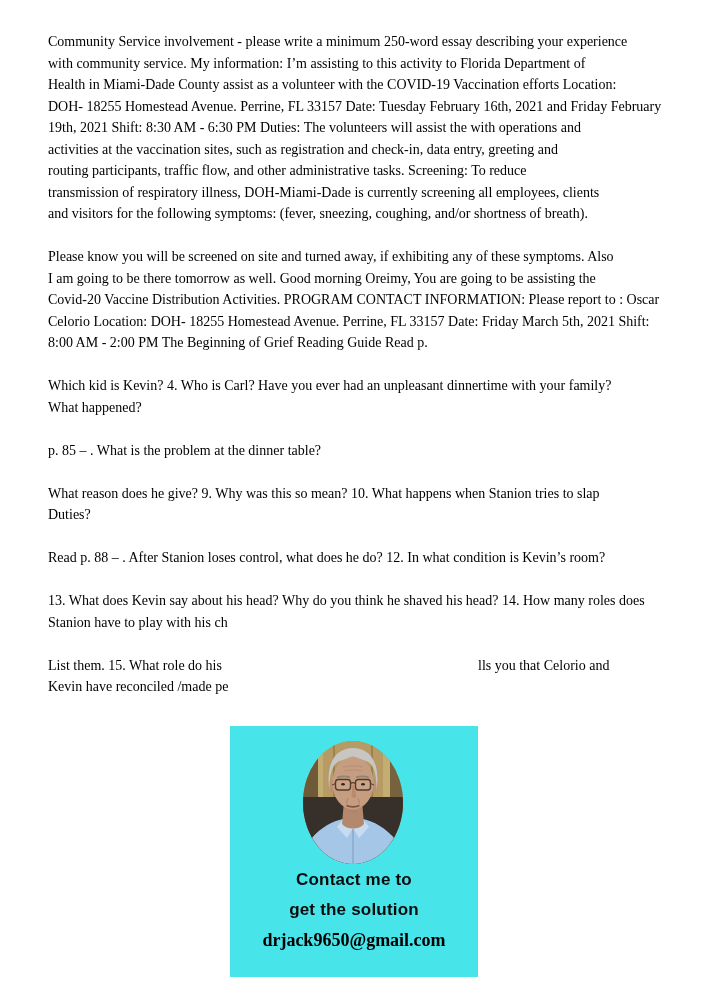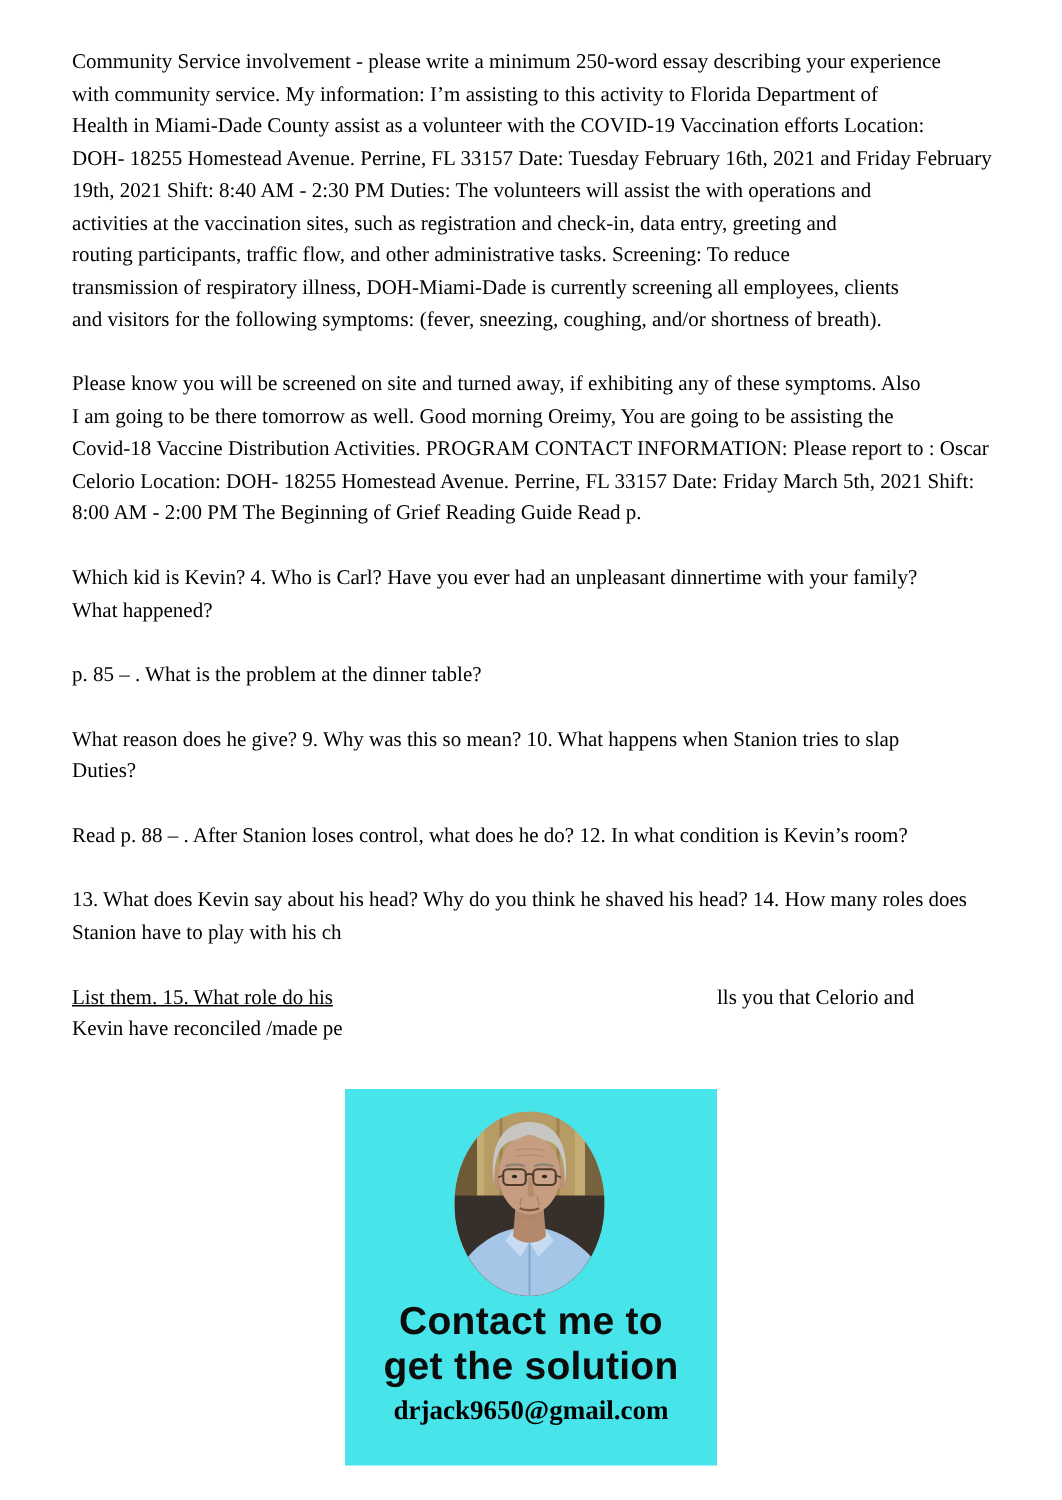--- a/index.html
+++ b/index.html
@@ -44,21 +44,21 @@
   }
   .photo svg { display: block; width: 100%; height: 100%; }
   .cta {
     position: absolute;
     top: 139px;
     left: 0;
     width: 100%;
     text-align: center;
     font-family: "Liberation Sans", sans-serif;
     font-weight: 700;
-    font-size: 26px;
+    font-size: 17px;
     line-height: 30px;
     color: #0c0c0c;
     letter-spacing: 0.2px;
   }
   .email {
     position: absolute;
     top: 204px;
     left: 0;
     width: 100%;
     text-align: center;
@@ -72,30 +72,30 @@
 <body>
 
 <div class="page" style="background-color: rgb(255, 255, 255); padding-left: 41px;">
 
   <div class="doc">
       <div class="para">
         <div class="line">Community Service involvement - please write a minimum 250-word essay describing your experience</div>
         <div class="line">with community service. My information: I’m assisting to this activity to Florida Department of</div>
         <div class="line">Health in Miami-Dade County assist as a volunteer with the COVID-19 Vaccination efforts Location:</div>
         <div class="line">DOH- 18255 Homestead Avenue. Perrine, FL 33157 Date: Tuesday February 16th, 2021 and Friday February</div>
-        <div class="line">19th, 2021 Shift: 8:40 AM - 2:30 PM Duties: The volunteers will assist the with operations and</div>
+        <div class="line">19th, 2021 Shift: 8:30 AM - 6:30 PM Duties: The volunteers will assist the with operations and</div>
         <div class="line">activities at the vaccination sites, such as registration and check-in, data entry, greeting and</div>
         <div class="line">routing participants, traffic flow, and other administrative tasks. Screening: To reduce</div>
         <div class="line">transmission of respiratory illness, DOH-Miami-Dade is currently screening all employees, clients</div>
         <div class="line">and visitors for the following symptoms: (fever, sneezing, coughing, and/or shortness of breath).</div>
       </div>
       <div class="para">
         <div class="line">Please know you will be screened on site and turned away, if exhibiting any of these symptoms. Also</div>
         <div class="line">I am going to be there tomorrow as well. Good morning Oreimy, You are going to be assisting the</div>
-        <div class="line">Covid-18 Vaccine Distribution Activities. PROGRAM CONTACT INFORMATION: Please report to : Oscar</div>
+        <div class="line">Covid-20 Vaccine Distribution Activities. PROGRAM CONTACT INFORMATION: Please report to : Oscar</div>
         <div class="line">Celorio Location: DOH- 18255 Homestead Avenue. Perrine, FL 33157 Date: Friday March 5th, 2021 Shift:</div>
         <div class="line">8:00 AM - 2:00 PM The Beginning of Grief Reading Guide Read p.</div>
       </div>
       <div class="para">
         <div class="line">Which kid is Kevin? 4. Who is Carl? Have you ever had an unpleasant dinnertime with your family?</div>
         <div class="line">What happened?</div>
       </div>
       <div class="para">
         <div class="line">p. 85 – . What is the problem at the dinner table?</div>
       </div>
@@ -104,21 +104,21 @@
         <div class="line">Duties?</div>
       </div>
       <div class="para">
         <div class="line">Read p. 88 – . After Stanion loses control, what does he do? 12. In what condition is Kevin’s room?</div>
       </div>
       <div class="para">
         <div class="line">13. What does Kevin say about his head? Why do you think he shaved his head? 14. How many roles does</div>
         <div class="line">Stanion have to play with his ch</div>
       </div>
       <div class="para">
-        <div class="line"><span class="seg" style="left: 0px; text-decoration: underline;">List them. 15. What role do his</span><span class="seg" style="left: 430px;">lls you that Celorio and</span></div>
+        <div class="line"><span class="seg" style="left: 0px;">List them. 15. What role do his</span><span class="seg" style="left: 430px;">lls you that Celorio and</span></div>
         <div class="line">Kevin have reconciled /made pe</div>
       </div>
     </div>
 
   <div class="overlay" style="background-color: rgb(71, 229, 234);">
     <div class="photo" title="oval portrait of gray-haired man with glasses in light blue shirt">
       <svg viewBox="0 0 100 123" xmlns="http://www.w3.org/2000/svg">
         <defs>
           <clipPath id="oval">
               <ellipse cx="50" cy="61.5" rx="50" ry="61.5"></ellipse>

